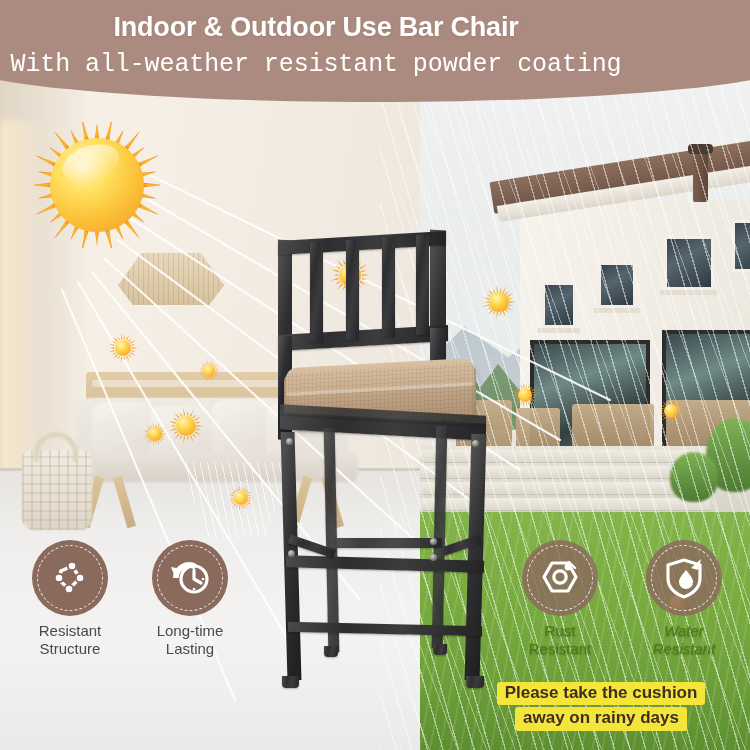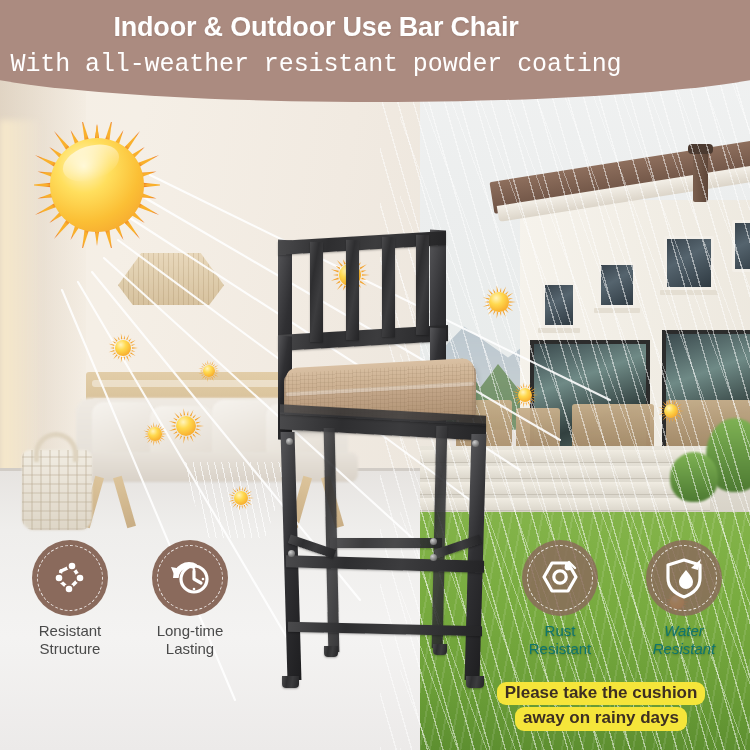--- a/index.html
+++ b/index.html
@@ -311,32 +311,32 @@
   .badge-dash {
     position:absolute; inset:5px; border-radius:50%;
     border:1.6px dashed rgba(255,255,255,.85);
   }
   .badge-label {
     position:absolute; top:82px; left:-22px; width:120px;
     text-align:center; font-size:15px; line-height:1.18;
     white-space:pre-line;
   }
   .badge-label.dark { color:#4a4a4a; }
-  .badge-label.light { color:#0f766e; text-shadow:0 1px 2px rgba(40,55,20,.45); }
+  .badge-label.light { color:#4d7c0f; text-shadow:0 1px 2px rgba(40,55,20,.45); }
 
   
   .note { position:absolute; right:16px; bottom:18px; width:266px; z-index:28; text-align:center; }
   .note-line {
     display:inline-block;
     background:#f5e53a;
     color:#3d2f22;
     font-size:17px; font-weight:bold;
     padding:1px 8px 2px;
     line-height:1.22;
-    border-radius:9px;
+    border-radius:3px;
     margin:1px 0;
   }
 </style>
 </head>
 <body>
 
 <div id="stage">
 
   <div class="scene">
 

